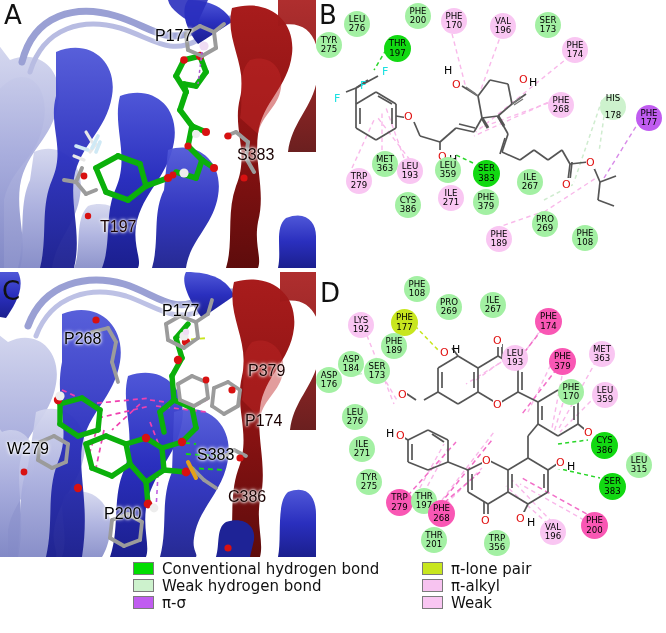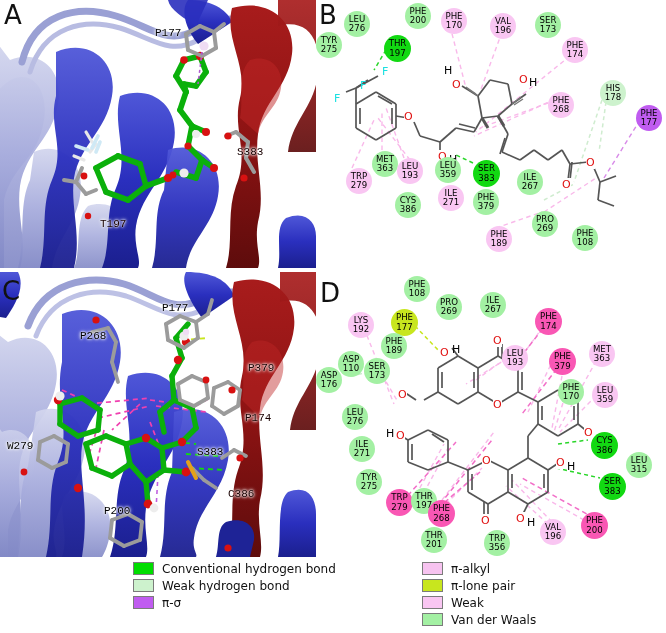--- a/index.html
+++ b/index.html
@@ -11,22 +11,22 @@
   
   #panel-a{left:0;top:0;width:316px;height:268px;}
   #panel-c{left:0;top:272px;width:316px;height:285px;}
   .prot-canvas{position:absolute;inset:0;}
   .prot-canvas svg{position:absolute;inset:0;}
 
   .panel-letter{position:absolute;font-size:26px;color:#111;
                 font-family:"DejaVu Sans","Liberation Sans",sans-serif;
                 font-weight:400;line-height:1;z-index:40;}
 
-  .res3d{position:absolute;z-index:30;font-size:11px;color:#000;
-         font-family:Liberation Mono, monospace;
+  .res3d{position:absolute;z-index:30;font-size:16px;color:#000;
+         font-family:Liberation Sans, sans-serif;
          white-space:nowrap;text-shadow:0 0 2px #fff,0 0 3px #fff,0 0 4px #fff;}
   .res3d.dark{color:#1a0202;}
 
   
   #panel-b{left:316px;top:0;width:350px;height:268px;}
   #panel-d{left:316px;top:272px;width:350px;height:285px;}
 
   .node{position:absolute;border-radius:50%;display:flex;flex-direction:column;
         align-items:center;justify-content:center;
         font-size:8.6px;line-height:9.2px;color:#000;text-align:center;
@@ -43,21 +43,21 @@
 
   .dashes{position:absolute;inset:0;z-index:5;}
   .lig{position:absolute;inset:0;z-index:10;}
 
   
   #legend{position:absolute;left:0;top:557px;width:666px;height:76px;}
   .lg-col{position:absolute;top:3px;}
   .lg-row{display:flex;align-items:center;height:17px;}
   .sw{width:21px;height:13px;border:1px solid #7b7b7b;box-sizing:border-box;
       margin-right:8px;flex:0 0 auto;}
-  .lg-label{font-size:12px;color:#111;white-space:nowrap;
+  .lg-label{font-size:15px;color:#111;white-space:nowrap;
             font-family:"DejaVu Sans","Liberation Sans",sans-serif;}
 </style>
 </head>
 <body>
 
 <div class="panel" id="panel-a">
   <div class="prot-canvas">
     <svg viewBox="0 0 316 268" width="316" height="268" preserveAspectRatio="none">
       <defs>
         <linearGradient id="gBlueA" x1="0" y1="0" x2="0" y2="1">
@@ -332,21 +332,21 @@
       <circle cx="240" cy="186" r="3.6" fill="#d81111"></circle>
       <circle cx="186" cy="60" r="3.2" fill="#efdcf3"></circle>
       <circle cx="228" cy="276" r="3.6" fill="#d81111"></circle>
       <circle cx="24" cy="200" r="3.4" fill="#d81111"></circle>
       <circle cx="232" cy="118" r="3.6" fill="#d81111"></circle>
       <circle cx="206" cy="108" r="3.4" fill="#d81111"></circle>
     </svg>
   </div>
   <div class="panel-letter" style="left:2px;top:6px;">C</div>
   <div class="res3d" style="left:162px;top:30px;">P177</div>
-  <div class="res3d" style="left:80px;top:58px;">P268</div>
+  <div class="res3d" style="left:64px;top:58px;">P268</div>
   <div class="res3d dark" style="left:248px;top:90px;">P379</div>
   <div class="res3d dark" style="left:245px;top:140px;">P174</div>
   <div class="res3d" style="left:7px;top:168px;">W279</div>
   <div class="res3d" style="left:197px;top:174px;">S383</div>
   <div class="res3d dark" style="left:228px;top:216px;">C386</div>
   <div class="res3d" style="left:104px;top:233px;">P200</div>
 </div>
 
 <div class="panel" id="panel-b">
   <svg class="dashes" viewBox="0 0 350 268" width="350" height="268">
@@ -486,21 +486,21 @@
         <span>173</span>
       </div>
       <div class="node n-alkyl" style="left: 246px; top: 37px; width: 26px; height: 26px;">
         <span>PHE</span>
         <span>174</span>
       </div>
       <div class="node n-alkyl" style="left: 232px; top: 92px; width: 26px; height: 26px;">
         <span>PHE</span>
         <span>268</span>
       </div>
-      <div class="node n-whb" style="left: 284px; top: 80px; width: 26px; height: 26px;">
+      <div class="node n-whb" style="left: 284px; top: 94px; width: 26px; height: 26px; justify-content: space-between;">
         <span>HIS</span>
         <span>178</span>
       </div>
       <div class="node n-pisig" style="left: 320px; top: 105px; width: 26px; height: 26px;">
         <span>PHE</span>
         <span>177</span>
       </div>
       <div class="node n-alkyl" style="left: 30px; top: 168px; width: 26px; height: 26px;">
         <span>TRP</span>
         <span>279</span>
@@ -720,21 +720,21 @@
       <div class="node n-pipi" style="left: 233px; top: 76px; width: 27px; height: 27px;">
         <span>PHE</span>
         <span>379</span>
       </div>
       <div class="node n-alkyl" style="left: 273px; top: 69px; width: 26px; height: 26px;">
         <span>MET</span>
         <span>363</span>
       </div>
       <div class="node n-vdw" style="left: 22px; top: 79px; width: 26px; height: 26px;">
         <span>ASP</span>
-        <span>110</span>
+        <span>184</span>
       </div>
       <div class="node n-vdw" style="left: 48px; top: 86px; width: 26px; height: 26px;">
         <span>SER</span>
         <span>173</span>
       </div>
       <div class="node n-vdw" style="left: 0px; top: 95px; width: 26px; height: 26px;">
         <span>ASP</span>
         <span>176</span>
       </div>
       <div class="node n-vdw" style="left: 242px; top: 107px; width: 26px; height: 26px;">
@@ -810,29 +810,25 @@
         <div class="sw" style="background: rgb(205, 242, 205);"></div>
         <div class="lg-label">Weak hydrogen bond</div>
       </div>
       <div class="lg-row">
         <div class="sw" style="background: rgb(192, 92, 240);"></div>
         <div class="lg-label">π-σ</div>
       </div>
     </div>
   <div class="lg-col" id="legend-right" style="left:422px;">
       <div class="lg-row">
+        <div class="sw" style="background: rgb(200, 230, 30);"></div>
+        <div class="lg-label">π-lone pair</div>
+      </div>
+      <div class="lg-row">
         <div class="sw" style="background: rgb(247, 195, 240);"></div>
         <div class="lg-label">π-alkyl</div>
-      </div>
-      <div class="lg-row">
-        <div class="sw" style="background: rgb(200, 230, 30);"></div>
-        <div class="lg-label">π-lone pair</div>
       </div>
       <div class="lg-row">
         <div class="sw" style="background: rgb(249, 198, 242);"></div>
         <div class="lg-label">Weak</div>
       </div>
-      <div class="lg-row">
-        <div class="sw" style="background: rgb(163, 240, 163);"></div>
-        <div class="lg-label">Van der Waals</div>
-      </div>
     </div>
 </div>
 
 </body></html>

